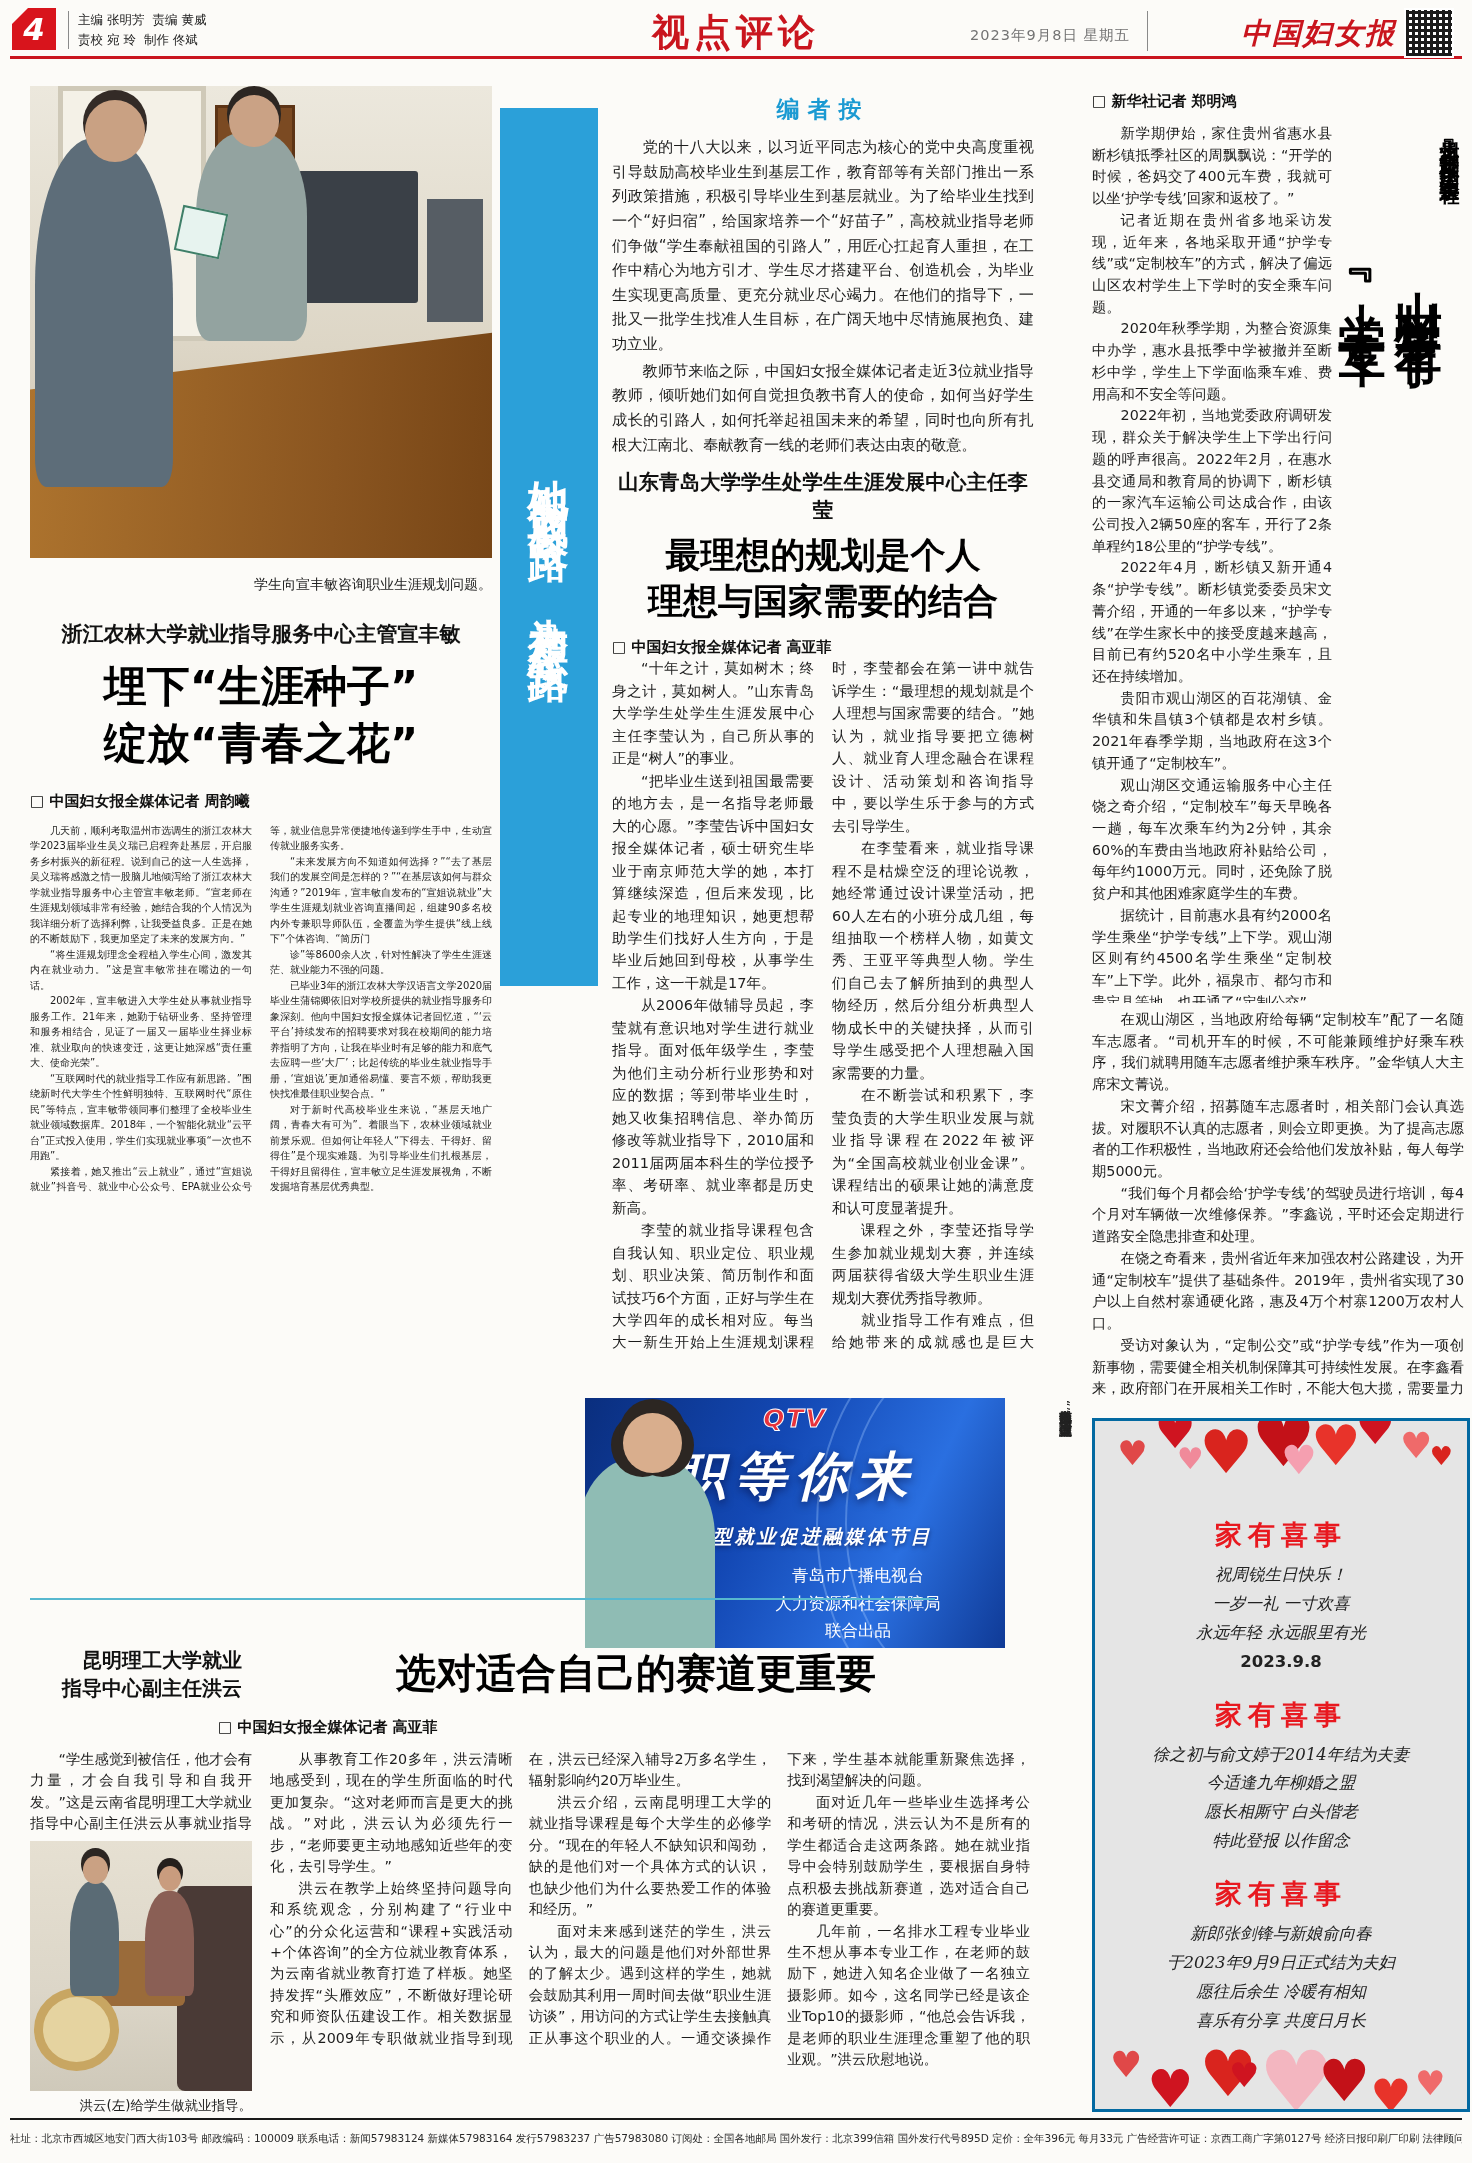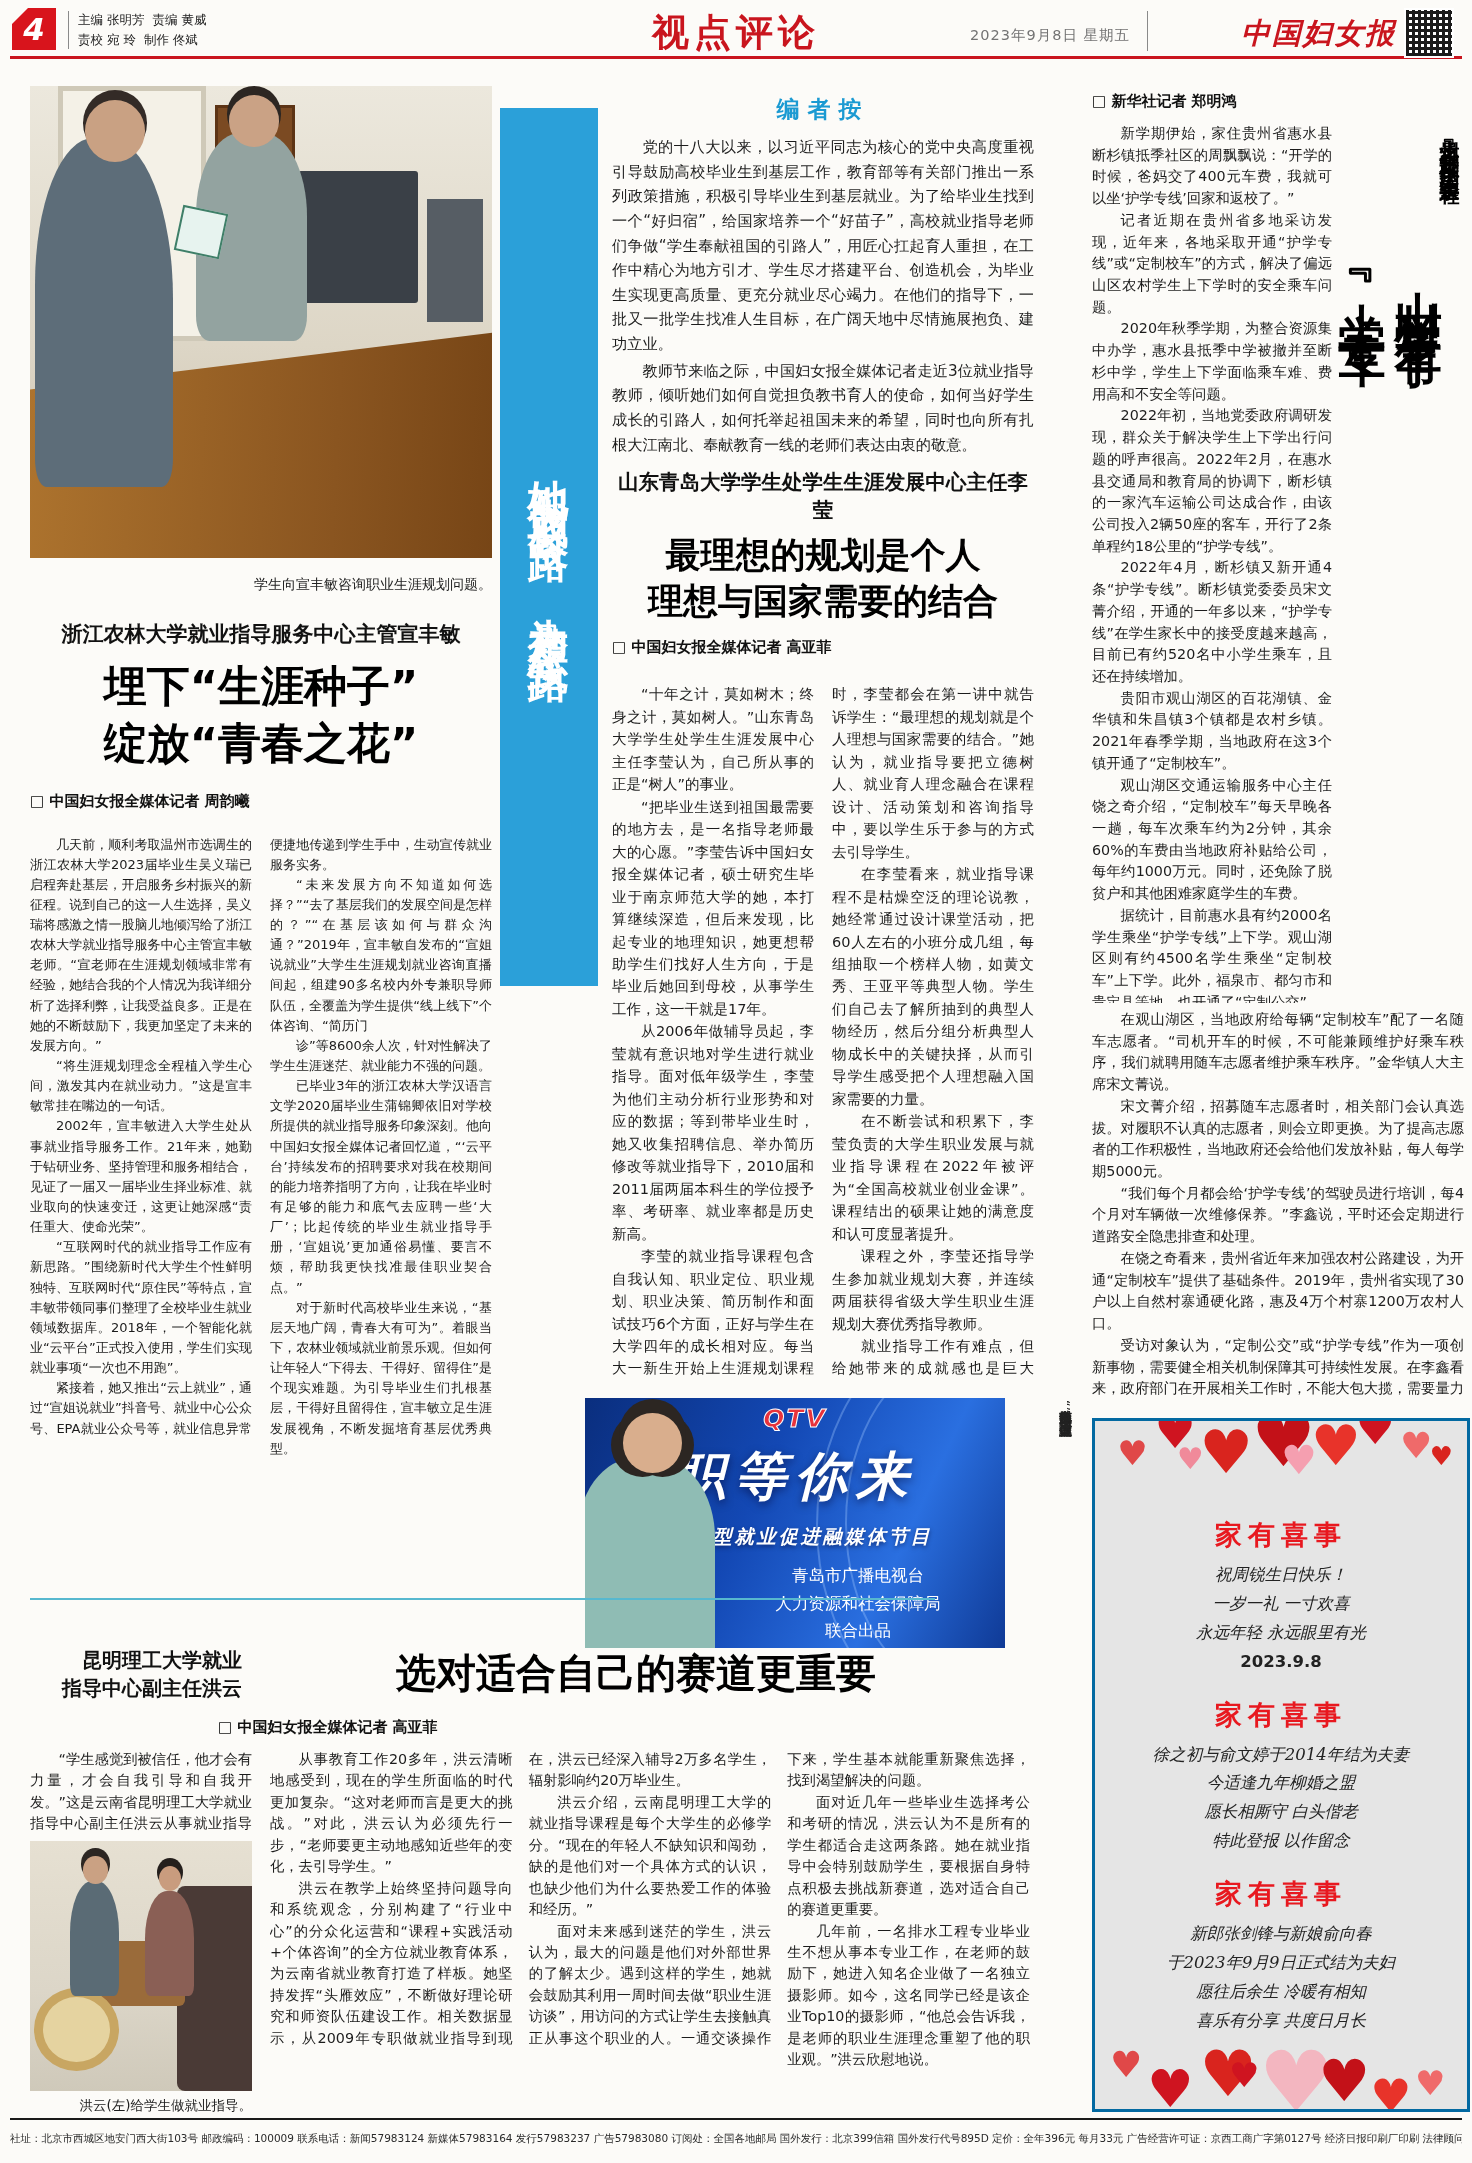--- a/index.html
+++ b/index.html
@@ -35,35 +35,35 @@
   .p1-desk{position:absolute;left:-4%;bottom:-14%;width:115%;height:56%;background:linear-gradient(100deg,#b0762f 0%,#8a5520 60%,#6f3f12 100%);transform:rotate(-7deg);}
   .p1-person1{position:absolute;left:1%;top:11%;width:30%;height:74%;background:#5d6d79;border-radius:42% 46% 8% 8%;}
   .p1-head1{position:absolute;left:12%;top:3%;width:13%;height:13%;background:#c9a183;border-radius:50%;box-shadow:0 -8px 0 2px #332b27;}
   .p1-person2{position:absolute;left:36%;top:10%;width:24%;height:44%;background:#93a3a0;border-radius:40% 40% 12% 12%;}
   .p1-head2{position:absolute;left:43%;top:2%;width:11%;height:11%;background:#caa285;border-radius:50%;box-shadow:0 -7px 0 2px #2c2622;}
   .p1-book{position:absolute;left:32%;top:26%;width:9%;height:9%;background:#e7f3ef;border:2px solid #3f7f68;transform:rotate(12deg);}
   .caption{font-size:14px;color:#222;margin-top:18px;text-align:right;}
   .kicker-l{margin-top:26px;text-align:center;font-weight:bold;font-size:21px;color:#111;}
   .headline-l{margin-top:10px;text-align:center;font-weight:900;font-size:43px;line-height:1.32;color:#000;}
   .art-left .byline{display:block;margin-top:20px;}
-  .body-l{margin-top:24px;height:742px;overflow:hidden;column-count:2;column-gap:18px;font-size:13px;line-height:1.55;}
+  .body-l{margin-top:12px;height:742px;overflow:hidden;column-count:2;column-gap:18px;font-size:10px;line-height:1.55;}
   
   .banner{position:absolute;left:500px;top:108px;width:98px;height:878px;background:#2ba0d9;display:flex;align-items:center;justify-content:center;}
   .banner-text{writing-mode:vertical-rl;text-orientation:upright;color:#fff;font-weight:900;font-size:41px;letter-spacing:9px;font-family:"DejaVu Serif","Liberation Serif",serif;}
   
   .note{position:absolute;left:612px;top:94px;width:422px;}
   .note-title{text-align:center;color:#1b9ad2;font-weight:900;font-size:23px;letter-spacing:8px;margin-bottom:10px;}
   .note-body{font-size:15.2px;line-height:1.62;height:330px;overflow:hidden;color:#1d1d1d;}
   .note-body .para{margin-bottom:2px;}
   
   .art-center{position:absolute;left:612px;top:468px;width:422px;}
   .kicker-c{text-align:center;font-weight:bold;font-size:20.5px;color:#111;}
   .headline-c{margin-top:8px;text-align:center;font-weight:900;font-size:35px;line-height:1.32;color:#000;}
   .art-center .byline{display:block;margin-top:14px;}
-  .body-c{margin-top:26px;height:700px;overflow:hidden;column-count:2;column-gap:18px;font-size:14.5px;line-height:1.55;}
+  .body-c{margin-top:0;height:700px;overflow:hidden;column-count:2;column-gap:18px;font-size:14.5px;line-height:1.55;}
   
   .tvphoto{position:absolute;left:585px;top:1398px;width:420px;height:250px;overflow:hidden;
      background:linear-gradient(115deg,#0a2e7e 0%,#1348b4 40%,#2a6fe0 72%,#0f3a96 100%);}
   .tv-ring{position:absolute;border:2px solid rgba(160,200,255,.35);border-radius:50%;}
   .tv-logo{position:absolute;left:50%;top:6px;transform:translateX(-50%);font-weight:900;font-style:italic;font-size:25px;color:#e8333c;-webkit-text-stroke:1px #fff;letter-spacing:2px;}
   .tv-title{position:absolute;left:50%;top:44px;transform:translateX(-50%);white-space:nowrap;color:#fff;font-weight:900;font-style:italic;font-size:52px;letter-spacing:9px;text-shadow:0 3px 8px rgba(0,0,40,.55);}
   .tv-sub{position:absolute;left:54%;top:126px;transform:translateX(-50%);white-space:nowrap;color:#fff;font-weight:bold;font-style:italic;font-size:19px;letter-spacing:3px;text-shadow:0 2px 4px rgba(0,0,40,.5);}
   .tv-credits{position:absolute;left:32%;bottom:4px;width:66%;text-align:center;color:#fff;font-family:"DejaVu Serif","Liberation Serif",serif;font-size:16.5px;line-height:1.65;}
   .tv-person{position:absolute;left:-2%;bottom:0;width:33%;height:76%;background:#8fbcb4;border-radius:42% 42% 0 0;}
   .tv-head{position:absolute;left:9%;top:6%;width:14%;height:24%;background:#d9ae8d;border-radius:50%;box-shadow:0 -10px 0 4px #2c2622,-10px 2px 0 2px #2c2622,10px 2px 0 2px #2c2622;}

